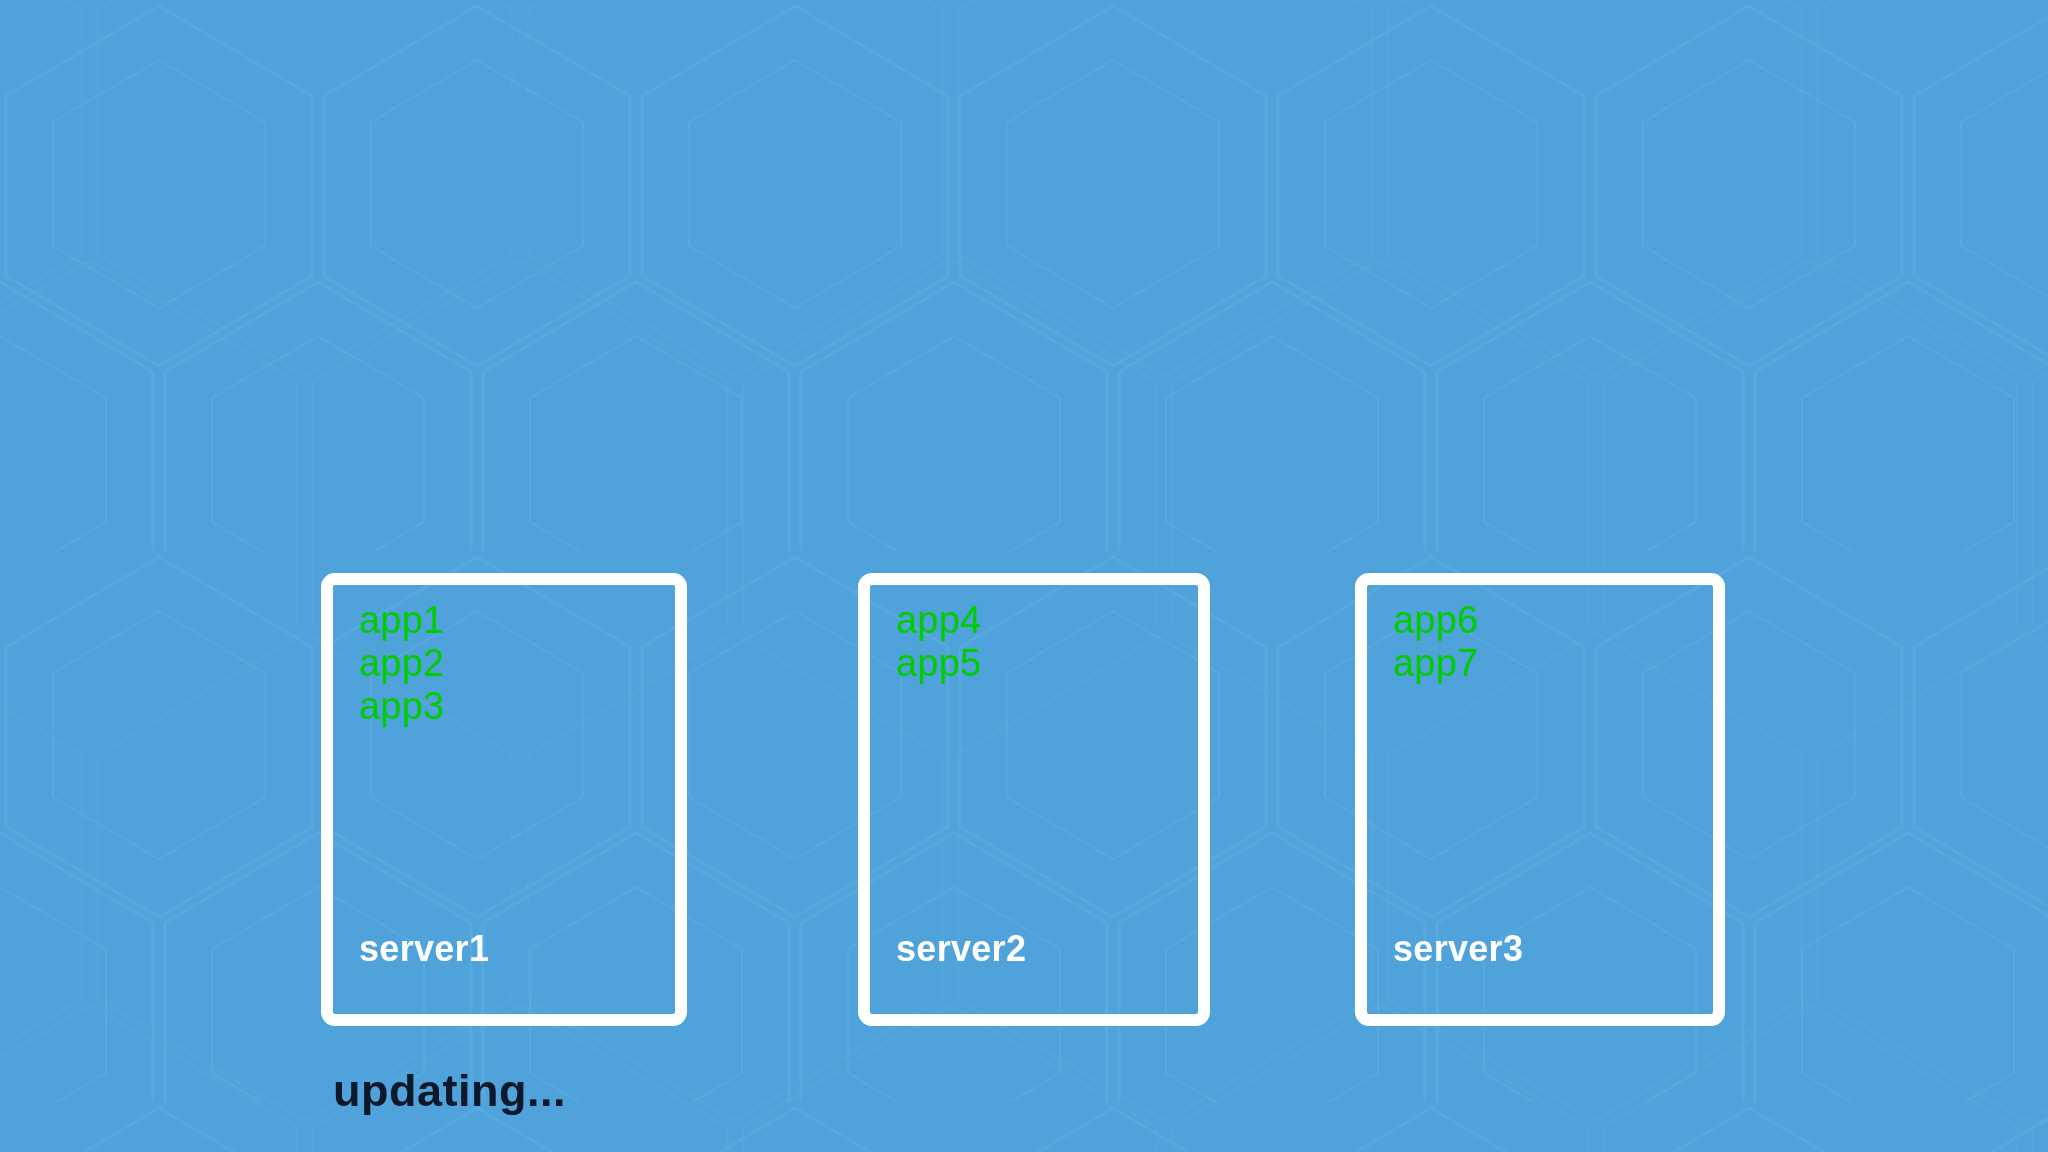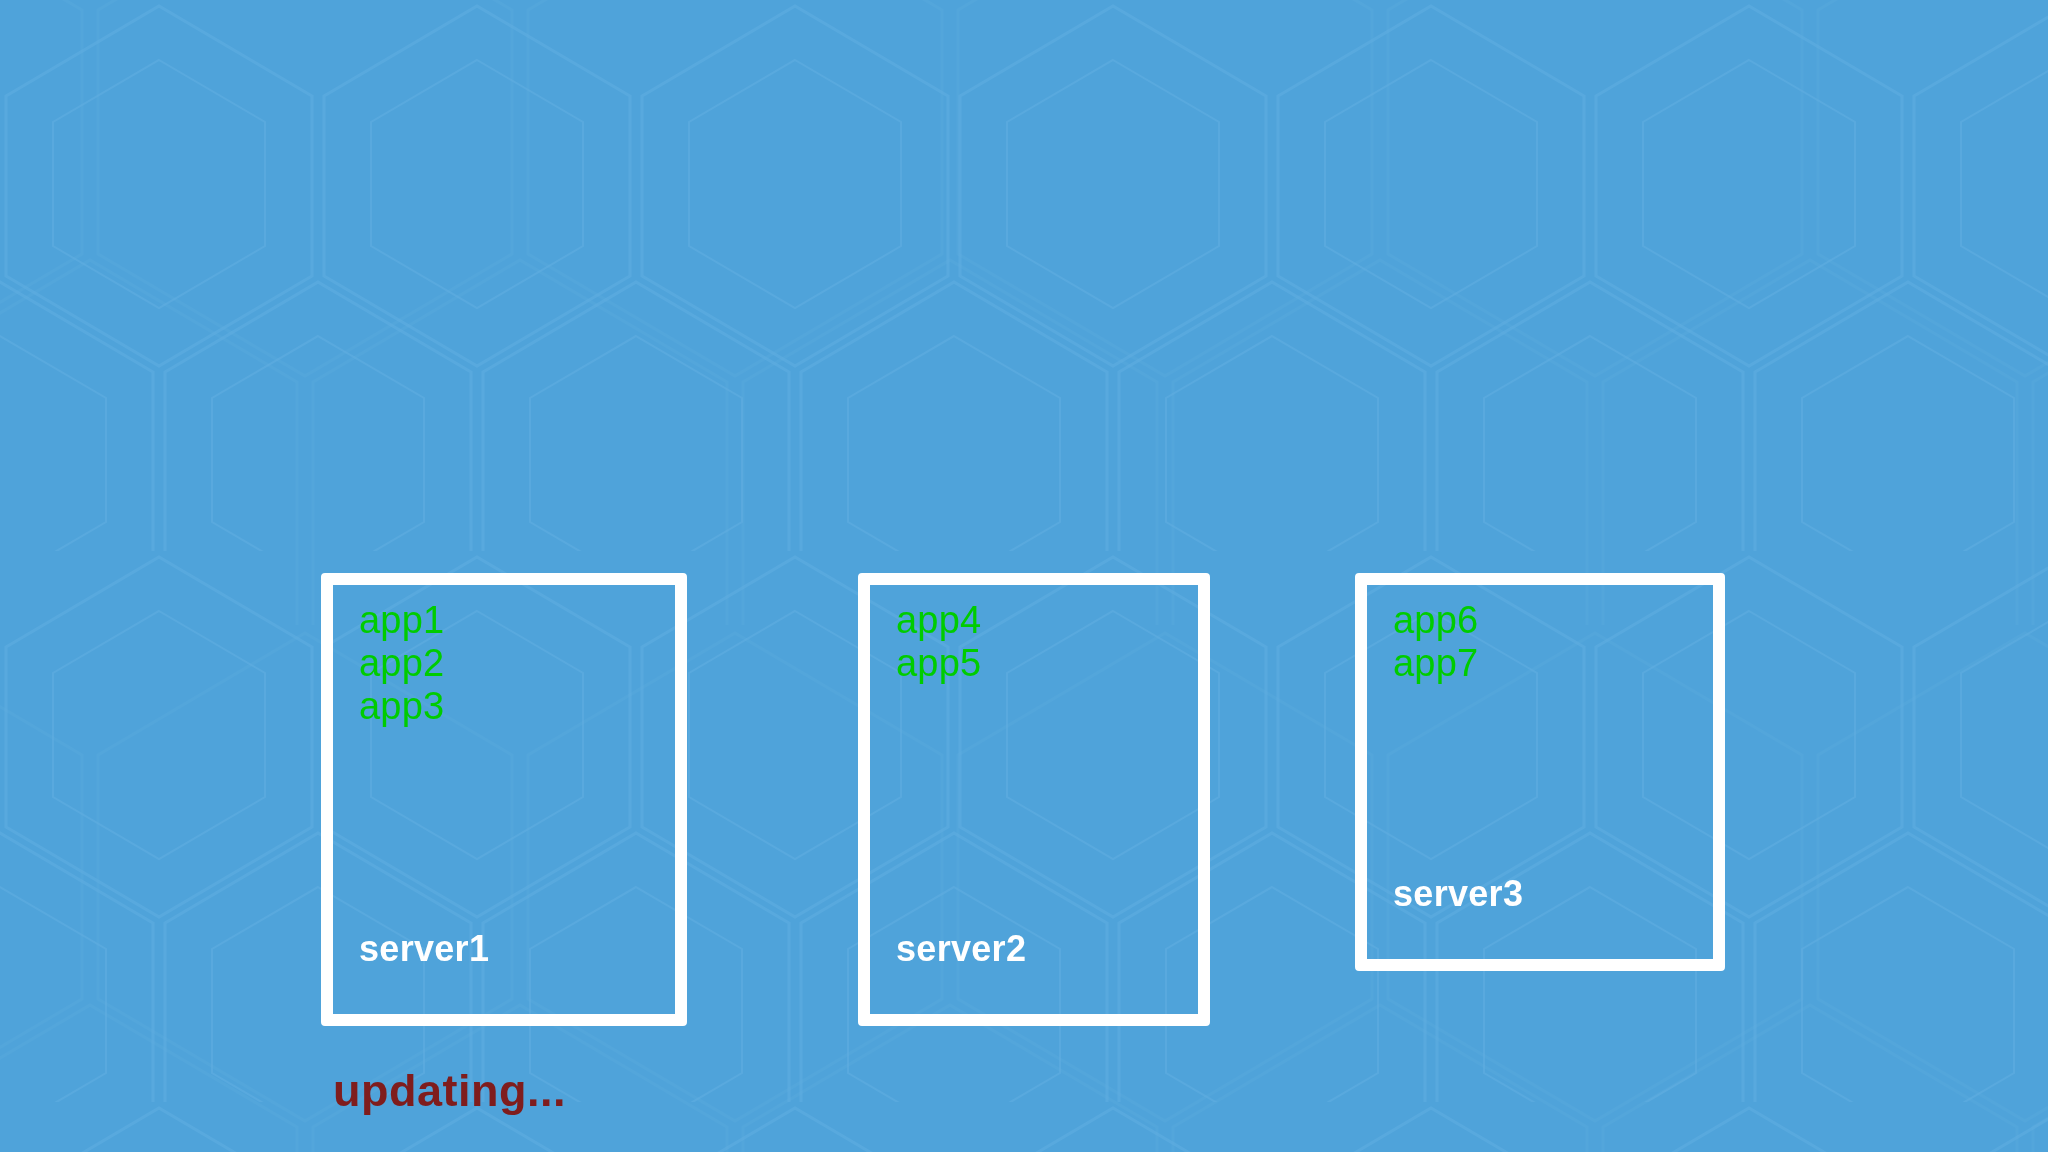--- a/index.html
+++ b/index.html
@@ -30,21 +30,21 @@
     width: 100%;
     height: 100%;
     pointer-events: none;
   }
 
   
   .server-box {
     position: absolute;
     box-sizing: border-box;
     border: 12px solid #ffffff;
-    border-radius: 4px;
+    border-radius: 14px;
     background: transparent;
   }
 
   .app-list {
     position: absolute;
     left: 26px;
     top: 14px;
     display: block;
   }
 
@@ -67,21 +67,21 @@
     font-family: "Liberation Sans", sans-serif;
     font-size: 36px;
     font-weight: bold;
     letter-spacing: 0.3px;
     white-space: nowrap;
   }
 
   
   #status-caption {
     position: absolute;
-    color: #7f1d1d;
+    color: #0f172a;
     font-family: "Liberation Sans", sans-serif;
     font-size: 45px;
     font-weight: bold;
     letter-spacing: 0.5px;
     white-space: nowrap;
   }
 </style>
 </head>
 <body>
 
@@ -124,21 +124,21 @@
   </div>
 
   <div class="server-box" style="left:858px; top:573px; width:352px; height:453px;">
     <div class="app-list">
       <span class="app-item">app4</span>
       <span class="app-item">app5</span>
     </div>
     <div class="server-name">server2</div>
   </div>
 
-  <div class="server-box" style="left:1355px; top:573px; width:370px; height:398px;">
+  <div class="server-box" style="left:1355px; top:573px; width:370px; height:453px;">
     <div class="app-list">
       <span class="app-item">app6</span>
       <span class="app-item">app7</span>
     </div>
     <div class="server-name">server3</div>
   </div>
 
   <div id="status-caption" style="left:333px; top:1065px;">updating...</div>
 
 </div>

